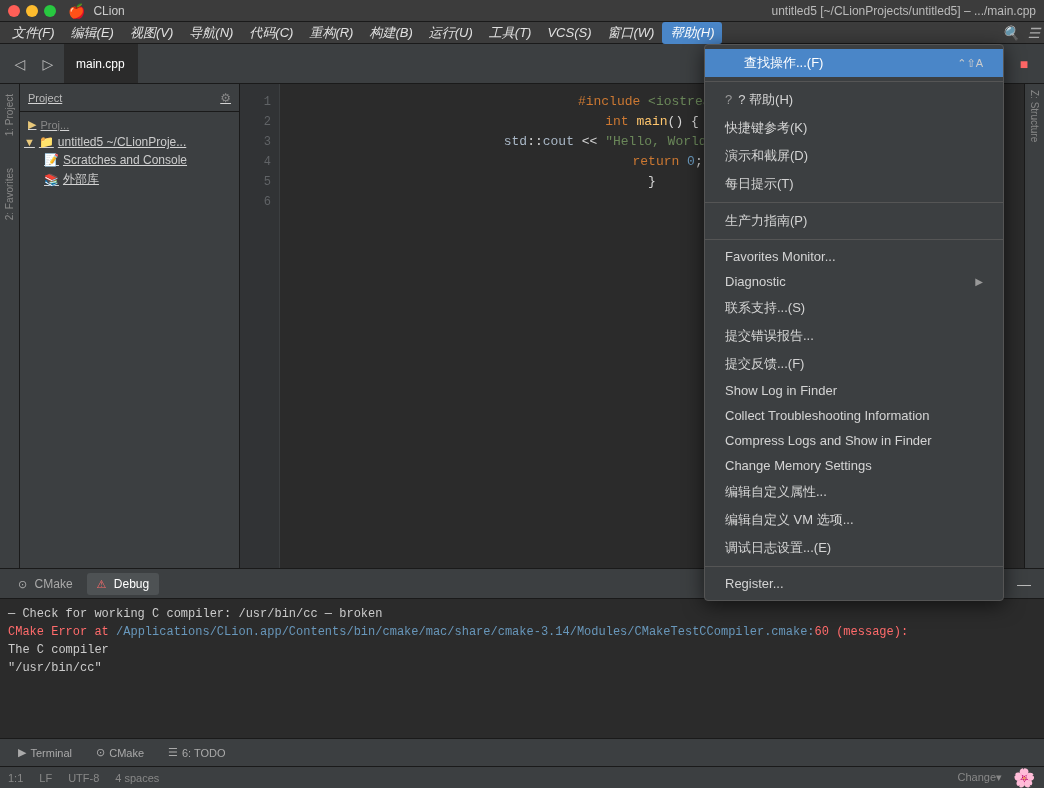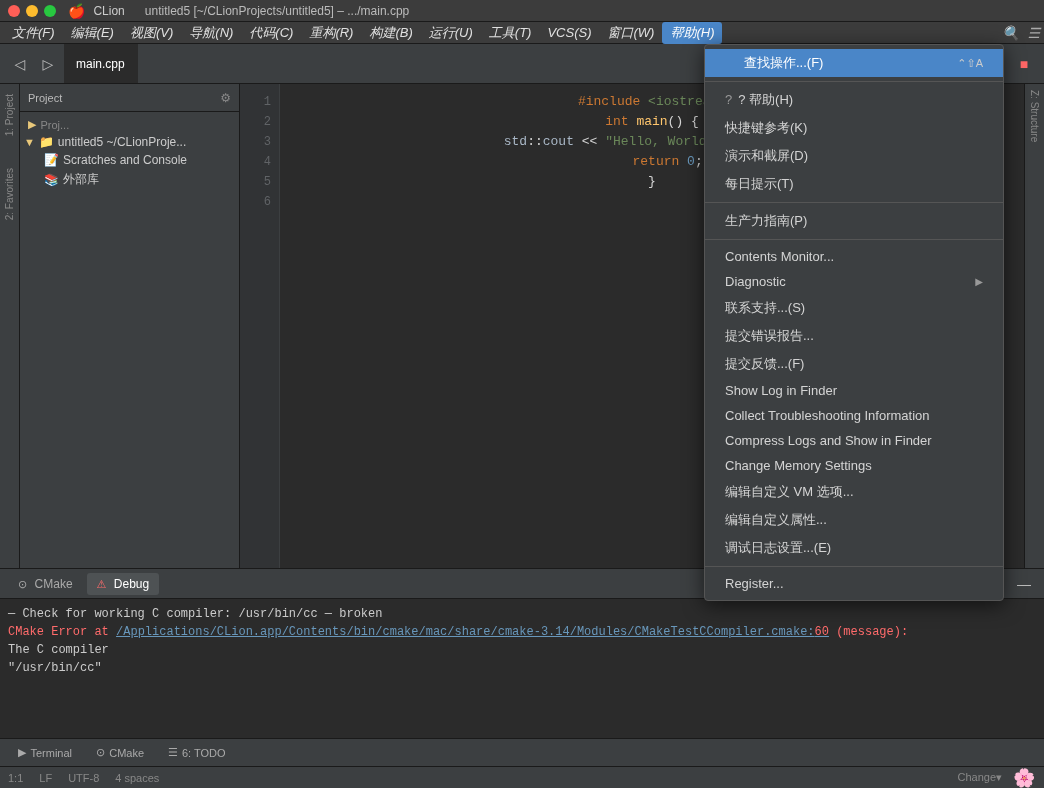--- a/index.html
+++ b/index.html
@@ -124,20 +124,21 @@
     }
 
     
     .sidebar {
       width: 220px;
       background: #3c3f41;
       border-right: 1px solid #1a1a1a;
       display: flex;
       flex-direction: column;
       overflow: hidden;
+      text-decoration: underline;
     }
     .sidebar-header {
       height: 28px;
       background: #3c3f41;
       display: flex;
       align-items: center;
       padding: 0 8px;
       font-size: 11px;
       color: #999;
       border-bottom: 1px solid #1a1a1a;
@@ -237,21 +238,21 @@
       font-size: 12px;
       line-height: 18px;
     }
     .bottom-toolbar {
       display: flex;
       align-items: center;
       margin-left: auto;
       gap: 4px;
     }
     .error-line { color: #ff6b6b; }
-    .error-path { color: #6897bb; text-decoration: underline; }
+    .error-path { color: #6897bb; }
     .normal-line { color: #ccc; }
 
     
     .status-bar {
       height: 22px;
       background: #3c3f41;
       border-top: 1px solid #1a1a1a;
       display: flex;
       align-items: center;
       padding: 0 8px;
@@ -319,21 +320,21 @@
 <body>
 
 <div class="title-bar">
   <div class="traffic-lights">
     <div class="traffic-light tl-close"></div>
     <div class="traffic-light tl-min"></div>
     <div class="traffic-light tl-max"></div>
   </div>
   <span class="apple-icon">🍎</span>
   <span style="font-size:12px;color:#ccc;margin-right:20px;">CLion</span>
-  <span style="flex:1;text-align:left;font-size:12px;color:#bbb;">untitled5 [~/CLionProjects/untitled5] – .../main.cpp</span>
+  <span style="flex:1;text-align:right;font-size:12px;color:#bbb;">untitled5 [~/CLionProjects/untitled5] – .../main.cpp</span>
 </div>
 
 <div class="menu-bar">
   <span class="menu-item">文件(F)</span>
   <span class="menu-item">编辑(E)</span>
   <span class="menu-item">视图(V)</span>
   <span class="menu-item">导航(N)</span>
   <span class="menu-item">代码(C)</span>
   <span class="menu-item">重构(R)</span>
   <span class="menu-item">构建(B)</span>
@@ -490,21 +491,21 @@
   </div>
   <div class="dropdown-item">
     <span>每日提示(T)</span>
   </div>
   <div class="dropdown-separator"></div>
   <div class="dropdown-item">
     <span>生产力指南(P)</span>
   </div>
   <div class="dropdown-separator"></div>
   <div class="dropdown-item">
-    <span>Contents Monitor...</span>
+    <span>Favorites Monitor...</span>
   </div>
   <div class="dropdown-item">
     <span>Diagnostic</span>
     <span class="dropdown-arrow">▶</span>
   </div>
   <div class="dropdown-item">
     <span>联系支持...(S)</span>
   </div>
   <div class="dropdown-item">
     <span>提交错误报告...</span>
@@ -518,25 +519,25 @@
   <div class="dropdown-item">
     <span>Collect Troubleshooting Information</span>
   </div>
   <div class="dropdown-item">
     <span>Compress Logs and Show in Finder</span>
   </div>
   <div class="dropdown-item">
     <span>Change Memory Settings</span>
   </div>
   <div class="dropdown-item">
+    <span>编辑自定义属性...</span>
+  </div>
+  <div class="dropdown-item">
     <span>编辑自定义 VM 选项...</span>
   </div>
   <div class="dropdown-item">
-    <span>编辑自定义属性...</span>
-  </div>
-  <div class="dropdown-item">
     <span>调试日志设置...(E)</span>
   </div>
   <div class="dropdown-separator"></div>
   <div class="dropdown-item">
     <span>Register...</span>
   </div>
 </div>
 
 </body></html>

